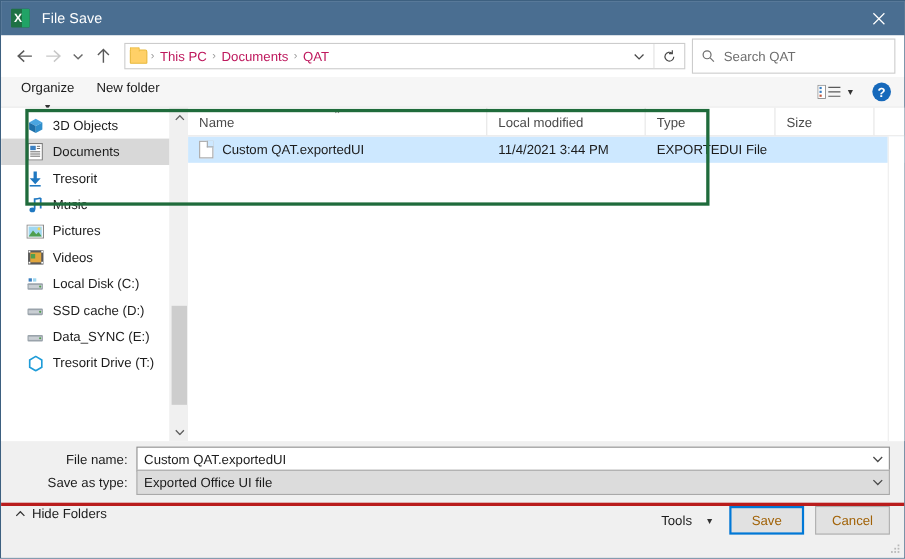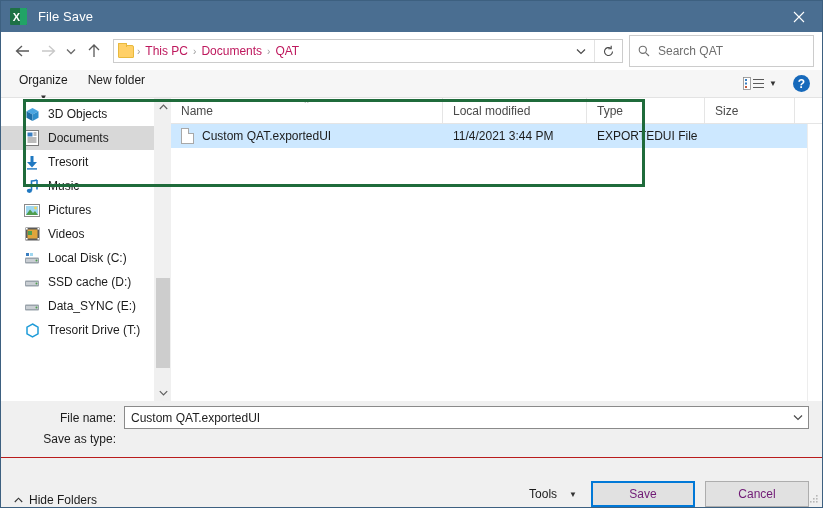--- a/index.html
+++ b/index.html
@@ -219,38 +219,38 @@
     overflow: hidden; white-space: nowrap;
   }
   .combo-arrow {
     width: 20px; display: flex; align-items: center; justify-content: center;
     color: #4a4a4a; font-size: 10px;
   }
 
   
   .footer {
     flex: 0 0 50px; background: #f0f0f0;
-    border-top: 1px solid #b91c1c;
-    display: flex; align-items: flex-end; padding: 0 13px;
+    border-top: 3px solid #b91c1c;
+    display: flex; align-items: flex-start; padding: 0 13px;
     position: relative;
   }
   .hide-folders {
     display: flex; align-items: center; gap: 6px;
     font-size: 12px; color: #1c1c1c;
   }
   .hf-caret { font-size: 9px; color: #333; }
   .footer-right { margin-left: auto; display: flex; align-items: center; gap: 10px; }
   .tools-btn {
     display: flex; align-items: center; gap: 12px;
     font-size: 12px; color: #1c1c1c; padding: 0 4px;
   }
   .btn {
-    width: 104px; height: 26px;
+    width: 68px; height: 26px;
     border: 1px solid #adadad; background: #e1e1e1;
-    font-size: 12px; color: #701a75;
+    font-size: 12px; color: #a16207;
     display: flex; align-items: center; justify-content: center;
   }
   .btn.primary {
     border: 2px solid #0078d7; background: #e1e1e1;
   }
   .grip {
     position: absolute; right: 3px; bottom: 3px;
     width: 11px; height: 11px; opacity: .55;
   }
 </style>
@@ -526,20 +526,28 @@
         <div class="combo-val">Custom QAT.exportedUI</div>
         <div class="combo-arrow">
           <svg width="10" height="7" viewBox="0 0 10 7">
               <path d="M1 1.5 L5 5.5 L9 1.5" stroke="#4a4a4a" stroke-width="1.2" fill="none"></path>
             </svg>
         </div>
       </div>
     </div>
     <div class="field-row">
       <div class="field-label">Save as type:</div>
+      <div class="combo disabled">
+        <div class="combo-val">Exported Office UI file</div>
+        <div class="combo-arrow">
+          <svg width="10" height="7" viewBox="0 0 10 7">
+              <path d="M1 1.5 L5 5.5 L9 1.5" stroke="#4a4a4a" stroke-width="1.2" fill="none"></path>
+            </svg>
+        </div>
+      </div>
     </div>
   </div>
 
   <div class="footer">
     <div class="hide-folders">
       <span class="hf-caret">
         <svg width="9" height="6" viewBox="0 0 9 6">
             <path d="M0.8 5 L4.5 1.2 L8.2 5" stroke="#333" stroke-width="1.1" fill="none"></path>
           </svg>
       </span>

